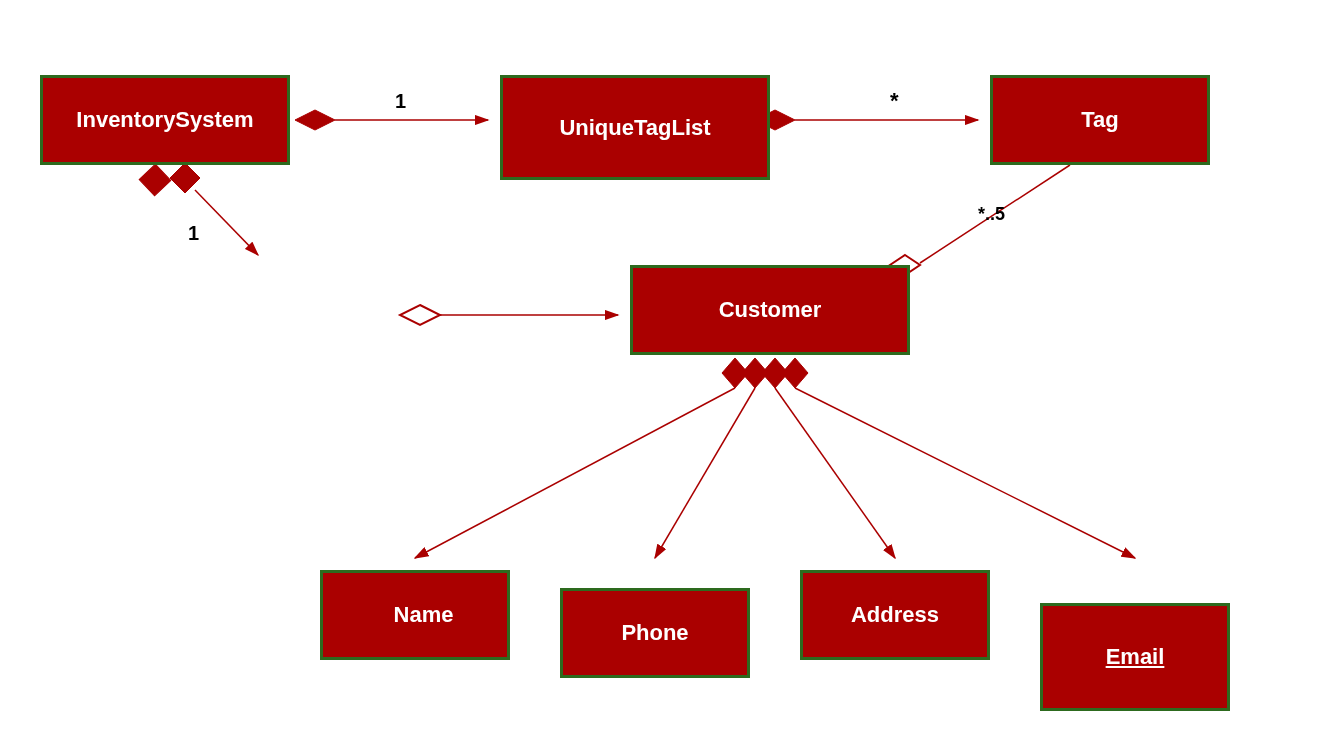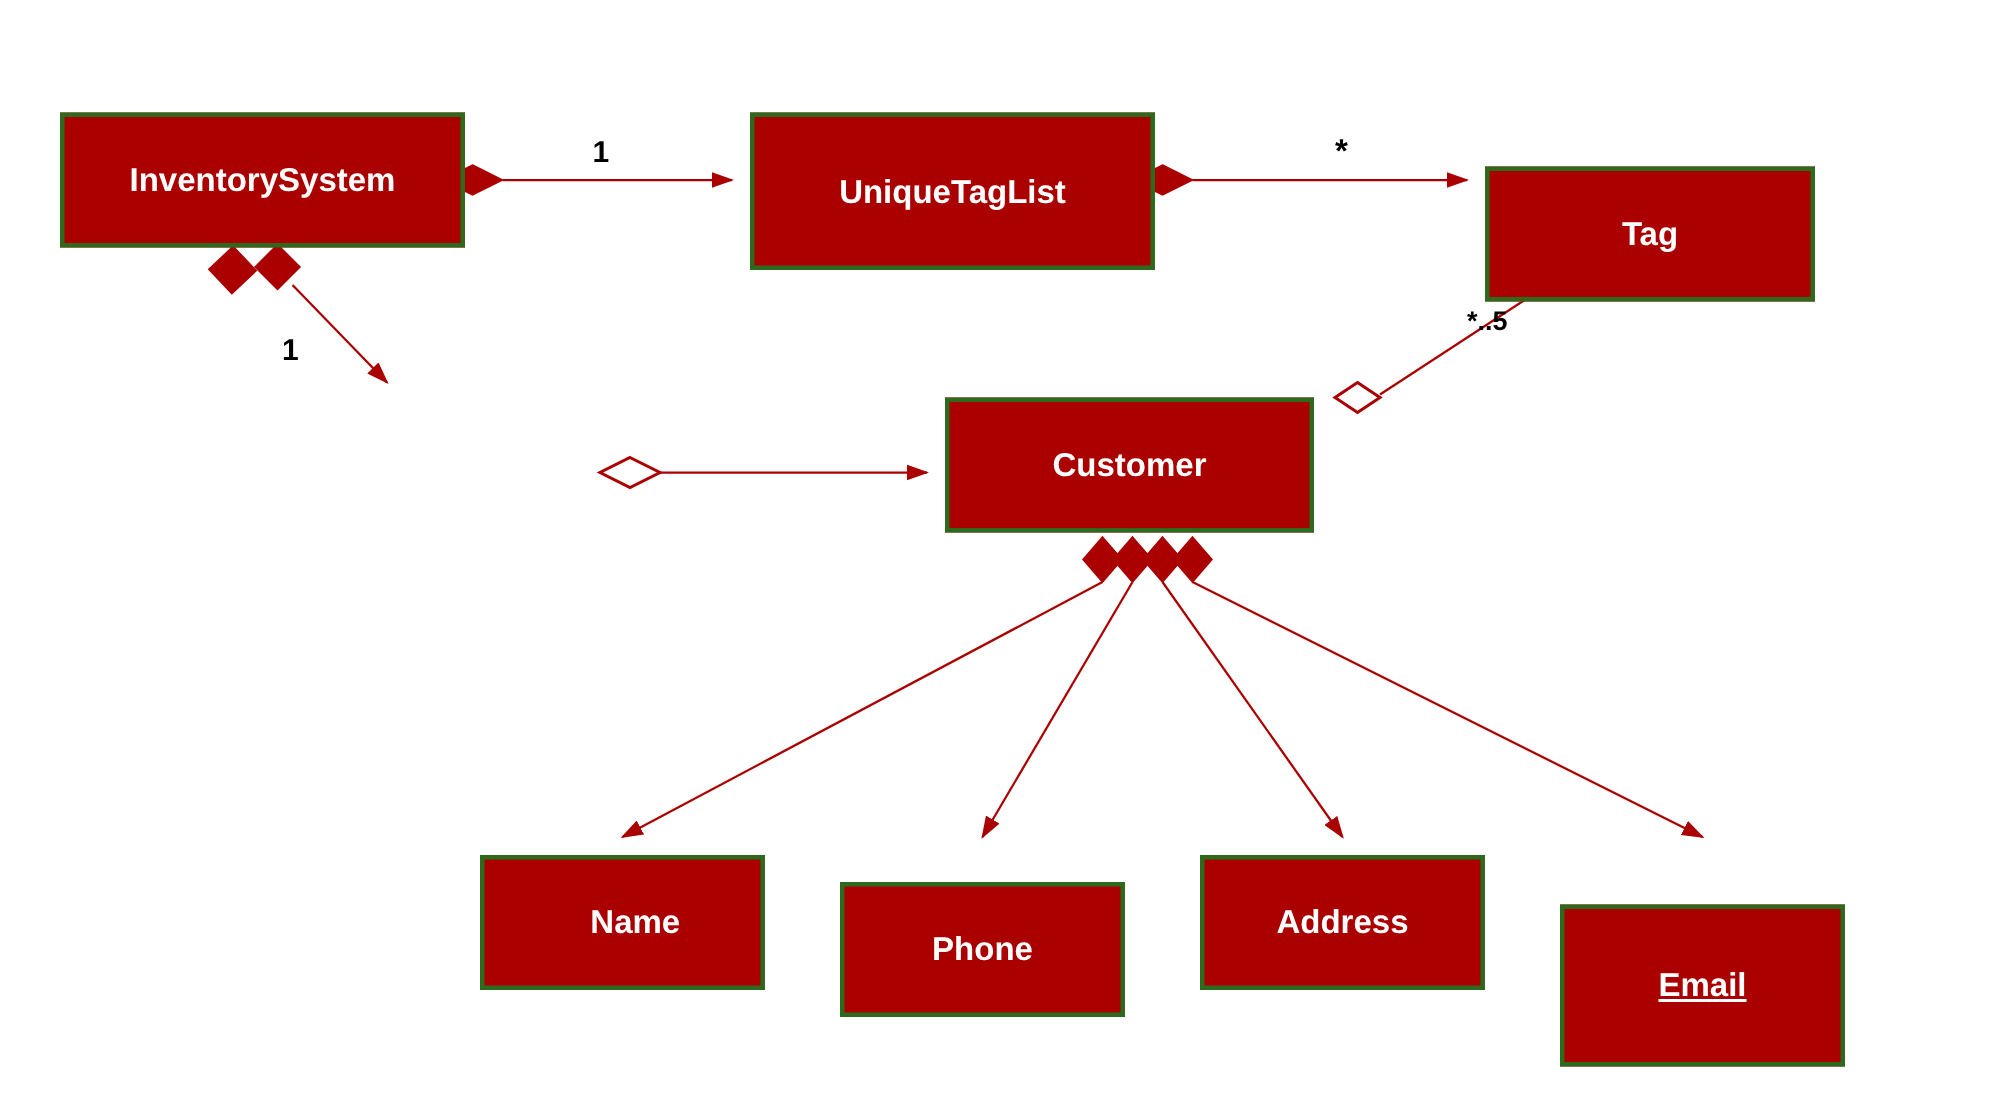--- a/index.html
+++ b/index.html
@@ -86,34 +86,34 @@
     <line x1="755" y1="388" x2="655" y2="558" stroke="#aa0000" stroke-width="1.5" marker-end="url(#arrow)"></line>
 
     <polygon points="775,358 788,373 775,388 762,373" fill="#aa0000" stroke="#aa0000" stroke-width="1"></polygon>
     <line x1="775" y1="388" x2="895" y2="558" stroke="#aa0000" stroke-width="1.5" marker-end="url(#arrow)"></line>
 
     <polygon points="795,358 808,373 795,388 782,373" fill="#aa0000" stroke="#aa0000" stroke-width="1"></polygon>
     <line x1="795" y1="388" x2="1135" y2="558" stroke="#aa0000" stroke-width="1.5" marker-end="url(#arrow)"></line>
 
   </svg>
 
-  <div class="uml-box" style="left:40px; top:75px; width:270px; height:90px;">
+  <div class="uml-box" style="left:40px; top:75px; width:250px; height:90px;">
     <span>InventorySystem</span>
   </div>
 
   <div class="uml-box" style="left:500px; top:75px; width:270px; height:105px;">
     <span>UniqueTagList</span>
   </div>
 
-  <div class="uml-box" style="left:990px; top:75px; width:220px; height:90px;margin-top:36px;">
+  <div class="uml-box" style="left:990px; top:75px; width:220px; height:90px;">
     <span>Tag</span>
   </div>
 
 
-  <div class="uml-box" style="left:630px; top:265px; width:246px; height:90px;">
+  <div class="uml-box" style="left:630px; top:265px; width:280px; height:90px;">
     <span>Customer</span>
   </div>
 
   <div class="uml-box" style="left:320px; top:570px; width:190px; height:90px;padding-left:17px;">
     <span>Name</span>
   </div>
 
   <div class="uml-box" style="left:560px; top:588px; width:190px; height:90px;">
     <span>Phone</span>
   </div>

